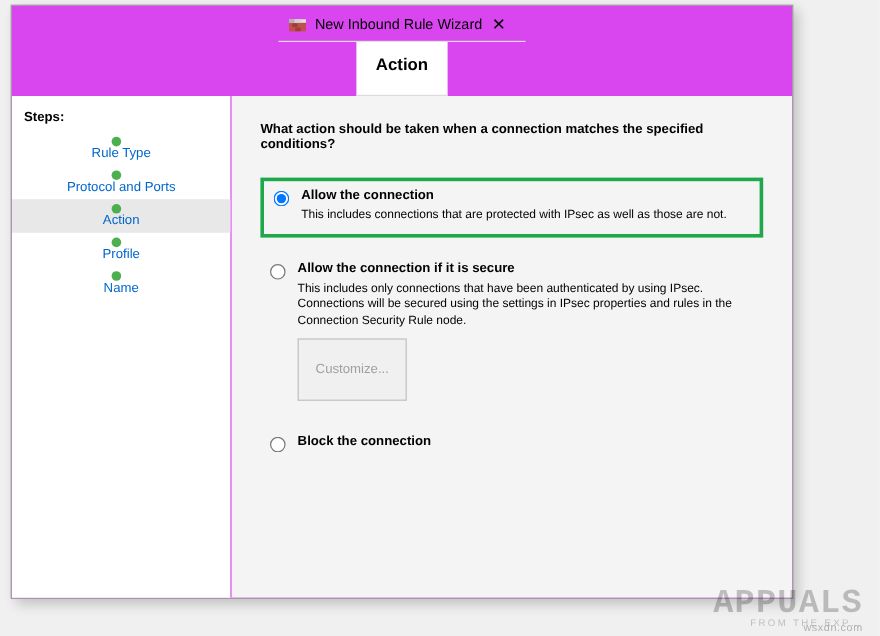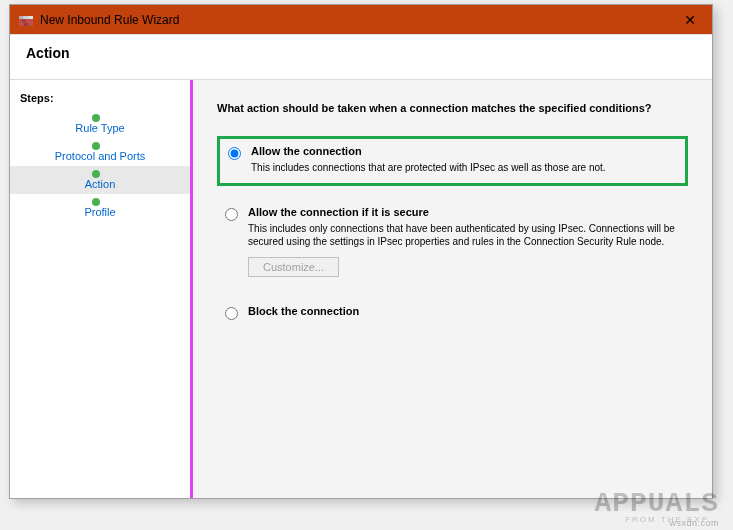--- a/index.html
+++ b/index.html
@@ -11,27 +11,28 @@
     body {
       background: #f0f0f0;
       width: 733px;
       height: 530px;
       position: relative;
     }
     .window {
       position: absolute;
       top: 4px;
       left: 9px;
-      width: 704px;
+      width: 652px;
       height: 495px;
-      background: #c2410c;
+      background: #d946ef;
       border: 1px solid #a0a0a0;
       box-shadow: 4px 4px 10px rgba(0,0,0,0.2);
       display: flex;
       flex-direction: column;
+      align-items: center;
     }
     .titlebar {
       height: 30px;
       display: flex;
       align-items: center;
       padding: 0 8px;
       border-bottom: 1px solid #e0e0e0;
     }
     .titlebar .icon {
       width: 16px;
@@ -65,21 +66,21 @@
       color: #000;
     }
     .body {
       flex: 1;
       display: flex;
       background: #f4f4f4;
     }
     .sidebar {
       width: 183px;
       background: #ffffff;
-      border-right: 3px solid #d946ef;
+      border-right: 1px solid #d946ef;
       padding-top: 8px;
     }
     .sidebar .steps-header {
       font-size: 11px;
       font-weight: bold;
       padding: 4px 10px 6px 10px;
       color: #000;
     }
     .sidebar .step {
       display: flex;
@@ -137,21 +138,21 @@
       font-weight: bold;
       font-size: 11px;
       margin-bottom: 4px;
     }
     .option-desc {
       font-size: 10px;
       line-height: 1.35;
     }
     .customize-btn {
       margin-top: 8px;
-      padding: 3px 14px;
+      padding: 19px 14px;
       font-size: 11px;
       border: 1px solid #c0c0c0;
       background: #f0f0f0;
       color: #a0a0a0;
       cursor: not-allowed;
     }
     .watermark {
       position: absolute;
       right: 14px;
       bottom: 6px;
@@ -220,20 +221,24 @@
         <span class="label">Protocol and Ports</span>
       </div>
       <div class="step active">
         <span class="bullet"></span>
         <span class="label">Action</span>
       </div>
       <div class="step">
         <span class="bullet"></span>
         <span class="label">Profile</span>
       </div>
+      <div class="step">
+        <span class="bullet"></span>
+        <span class="label">Name</span>
+      </div>
     </div>
 
     <div class="main">
       <div class="prompt">What action should be taken when a connection matches the specified conditions?</div>
 
       <label class="option highlighted">
         <input type="radio" name="action" checked="" style="">
         <div class="option-body">
           <div class="option-title">Allow the connection</div>
           <div class="option-desc">This includes connections that are protected with IPsec as well as those are not.</div>

